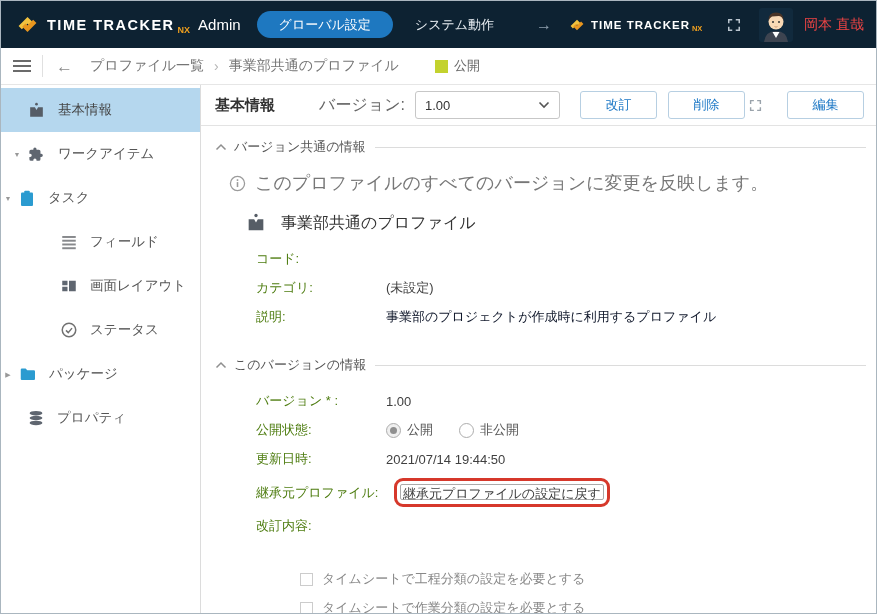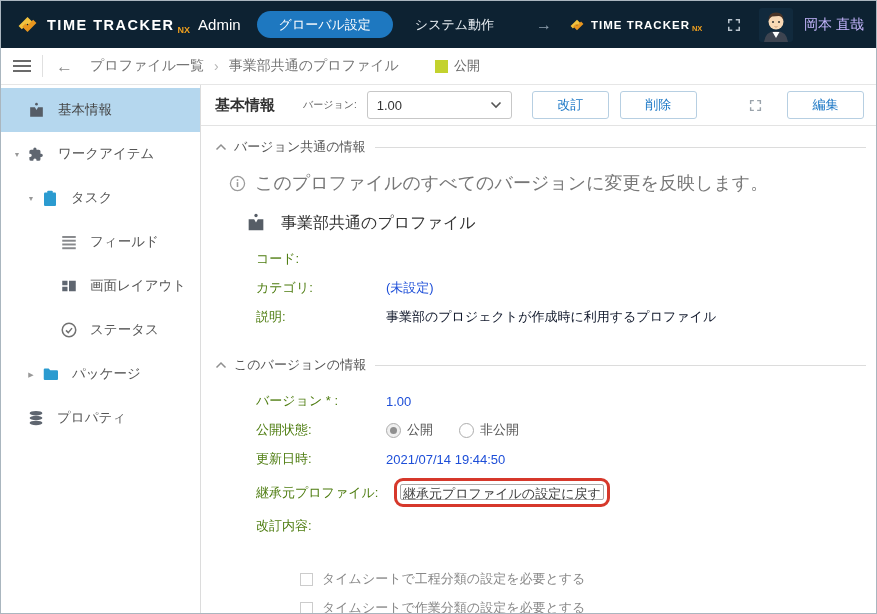--- a/index.html
+++ b/index.html
@@ -17,21 +17,21 @@
   .pill-btn { background:#1e78c0; color:#fff; border:none; border-radius:14px; height:27px; padding:0 22px; font-size:13px; margin-left:16px; cursor:pointer; font-family:inherit; white-space:nowrap; }
   .nav-link { color:#e8edf2; font-size:13px; margin-left:22px; white-space:nowrap; cursor:pointer; }
   .jump { display:flex; align-items:center; margin-left:42px; }
   .jump-arrow { color:#8fa0ae; font-size:16px; }
   .mini-brand { display:flex; align-items:center; margin-left:16px; cursor:pointer; }
   .mini-title { color:#fff; font-weight:bold; font-size:11.5px; letter-spacing:1px; margin-left:5px; white-space:nowrap; }
   .mini-nx { color:#f0a01e; font-weight:bold; font-size:7.5px; margin-left:2px; align-self:flex-end; padding-bottom:1px; }
   .top-right { margin-left:auto; display:flex; align-items:center; }
   .fs-icon { display:block; cursor:pointer; }
   .avatar { width:34px; height:34px; margin-left:18px; border-radius:3px; overflow:hidden; cursor:pointer; flex-shrink:0; }
-  .user-name { color:#c4b5fd; font-size:14px; margin-left:11px; white-space:nowrap; }
+  .user-name { color:#ef4444; font-size:14px; margin-left:11px; white-space:nowrap; }
 
   
   .crumbbar { height:37px; border-bottom:1px solid #e6e6e6; display:flex; align-items:center; padding:0 12px; flex-shrink:0; background:#fff; }
   .burger { width:18px; cursor:pointer; }
   .burger div { height:2px; background:#6b6b6b; margin:3px 0; }
   .crumb-div { width:1px; height:22px; background:#e0e0e0; margin:0 13px 0 11px; }
   .back-arrow { color:#8a8a8a; font-size:17px; cursor:pointer; line-height:1; }
   .crumb-parent { color:#757575; font-size:14px; margin-left:17px; cursor:pointer; }
   .crumb-sep { color:#b5b5b5; font-size:14px; margin:0 10px; }
   .crumb-current { color:#757575; font-size:14px; }
@@ -41,49 +41,49 @@
 
   
   .content { flex:1; display:flex; min-height:0; }
   .sidebar { width:200px; border-right:1px solid #dcdcdc; padding-top:3px; flex-shrink:0; background:#fff; }
   .side-item { height:44px; display:flex; align-items:center; font-size:13.5px; color:#555; cursor:pointer; }
   .side-item.selected { background:#b5d7ee; color:#444; }
   .caret { width:14px; font-size:10px; color:#999; flex-shrink:0; text-align:center; }
   .side-icon { display:block; margin-right:12px; flex-shrink:0; }
   .ind0 { padding-left:26px; }
   .ind0c { padding-left:9px; }
-  .ind1c { padding-left:23px; }
+  .ind1c { }
   .ind2 { padding-left:59px; }
 
   
   .main { flex:1; display:flex; flex-direction:column; min-width:0; }
   .main-header { height:41px; border-bottom:1px solid #e3e3e3; display:flex; align-items:center; padding:0 12px 0 14px; flex-shrink:0; }
   .main-title { font-size:15px; font-weight:bold; color:#333; }
-  .ver-label { font-size:10px; color:#666; margin-left:28px; }
+  .ver-label { font-size:16px; color:#666; margin-left:44px; }
   .select { width:145px; height:28px; border:1px solid #c7c7c7; border-radius:3px; margin-left:10px; display:flex; align-items:center; padding:0 9px; font-size:13px; color:#333; cursor:pointer; background:#fff; }
   .select svg { margin-left:auto; }
   .hbtn { width:77px; height:28px; background:#fff; border:1px solid #b7cfe2; border-radius:3px; color:#1976c5; font-size:13px; cursor:pointer; font-family:inherit; }
   .hbtn.revise { margin-left:20px; }
   .hbtn.delete { margin-left:11px; }
   .hbtn.edit { margin-left:25px; }
   .expand-wrap { margin-left:auto; display:flex; align-items:center; cursor:pointer; }
 
   .main-body { flex:1; padding:12px 10px 0 14px; overflow:hidden; }
   .sect-head { display:flex; align-items:center; }
   .sect-caret { flex-shrink:0; cursor:pointer; display:block; }
   .sect-title { font-size:13px; color:#555; margin-left:7px; white-space:nowrap; }
   .sect-rule { flex:1; border-top:1px solid #dcdcdc; margin-left:9px; }
   .info-line { display:flex; align-items:center; margin:15px 0 0 14px; }
   .info-text { font-size:18px; color:#777; margin-left:9px; }
   .profile-line { display:flex; align-items:center; margin:17px 0 0 30px; }
   .profile-name { font-size:16px; color:#333; margin-left:14px; }
   .fields { margin-top:15px; }
   .frow { display:flex; margin:0 0 9px 41px; font-size:13px; line-height:20px; }
   .flabel { width:130px; color:#4d7c0f; flex-shrink:0; }
-  .fvalue { color:#1d4ed8; }
+  .fvalue { color:#404040; }
   .fvalue.strong { color:#0f172a; }
   .sect2 { margin-top:29px; }
   .vrows { margin-top:17px; }
   .vrow { display:flex; align-items:center; margin:0 0 9px 41px; font-size:13px; min-height:20px; }
   .radio-group { display:flex; align-items:center; }
   .radio-opt { display:flex; align-items:center; cursor:pointer; }
   .radio-opt + .radio-opt { margin-left:26px; }
   .radio { width:15px; height:15px; border-radius:50%; border:1px solid #adadad; background:#fff; display:flex; align-items:center; justify-content:center; margin-right:6px; flex-shrink:0; }
   .radio.on { background:#efefef; }
   .radio.on .dot { width:7px; height:7px; border-radius:50%; background:#8f8f8f; }

